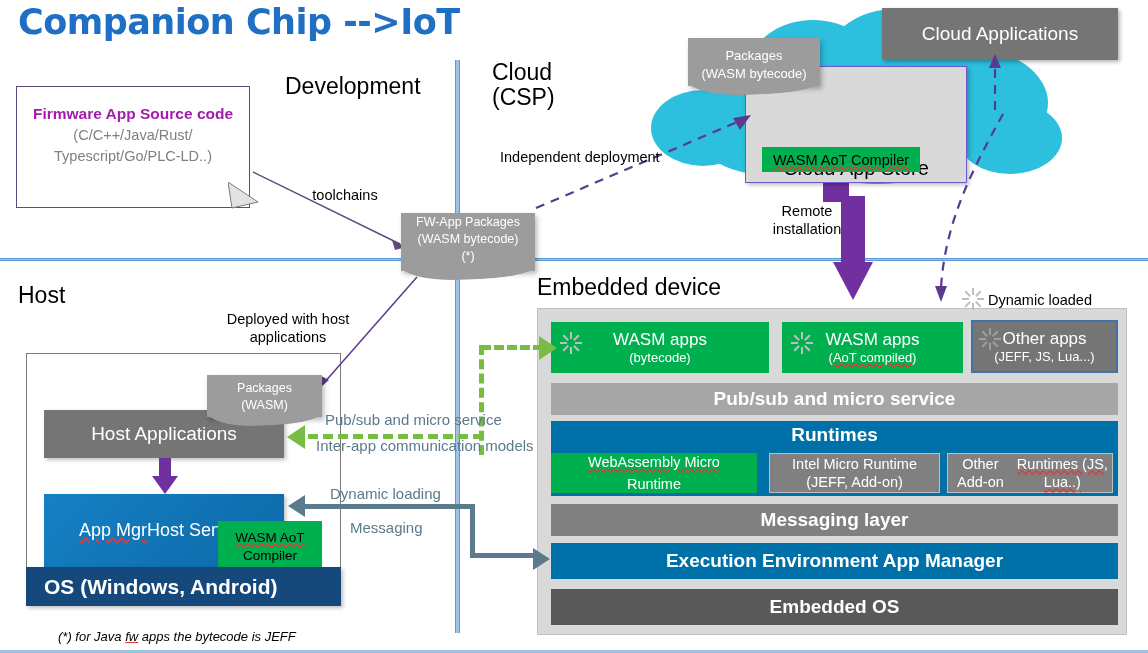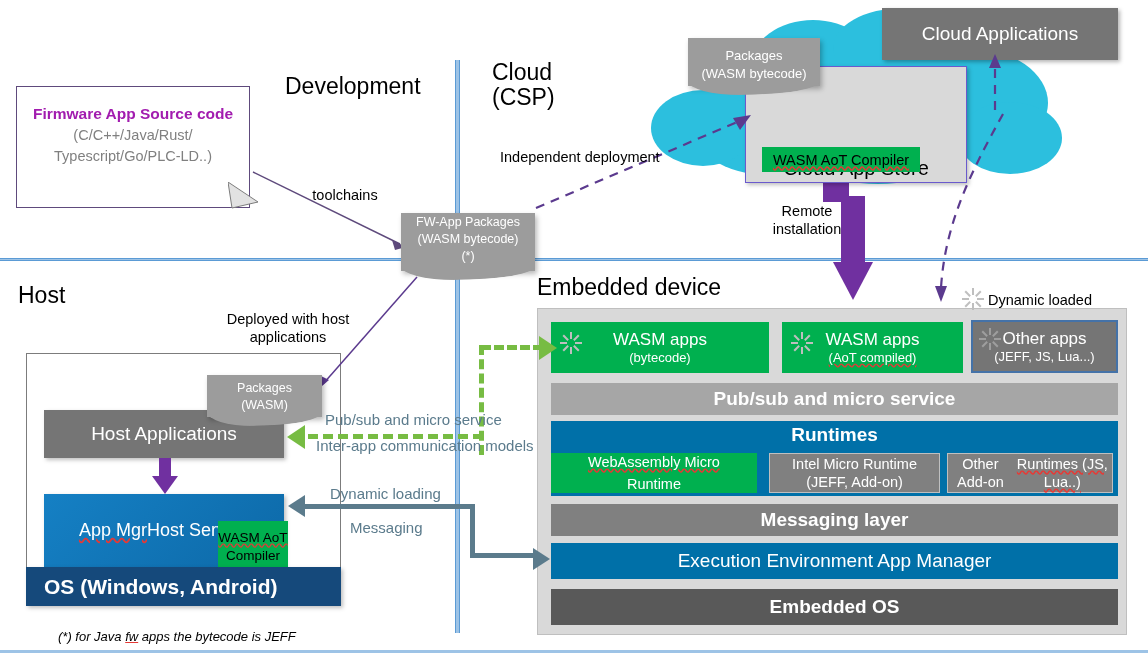--- a/index.html
+++ b/index.html
@@ -163,21 +163,21 @@
     font-size: 12.5px; padding-top: 5px;
   }
   #host-appmgr {
     left: 44px; top: 494px; width: 240px; height: 73px;
     background: linear-gradient(135deg, #1580C4 0%, #0D69A8 100%);
     font-size: 18px; line-height: 1.25;
     flex-direction: row;
     box-shadow: 2px 2px 4px rgba(0,0,0,0.25);
   }
   #host-aot {
-    left: 218px; top: 521px; width: 70px; height: 51px;
+    left: 218px; top: 521px; width: 104px; height: 51px;
     background: #00B04F; color: #000000; font-size: 13.5px;
     line-height: 1.3; flex-direction: column;
   }
   #host-os {
     left: 26px; top: 567px; width: 315px; height: 39px;
     background: #15497B; font-size: 21px; font-weight: bold;
     justify-content: flex-start; padding-left: 18px;
     box-shadow: 2px 2px 4px rgba(0,0,0,0.25);
   }
   #hostapp-down-arrow { left: 152px; top: 458px; width: 26px; height: 36px; }
@@ -244,20 +244,21 @@
   }
   .spinner.dark i { background: #9E9E9E; }
 
   .squiggle { text-decoration: underline; text-decoration-style: wavy; text-decoration-color: #E53935; }
 </style>
 </head>
 <body>
 
 <div id="canvas">
 
+  <div class="abs" id="title">Companion Chip --&gt;IoT</div>
 
   <div class="abs divider-h" style="left:0; top:258px; width:1148px;"></div>
   <div class="abs divider-v" style="left:455px; top:60px; width:5px; height:198px;"></div>
   <div class="abs divider-v" style="left:455px; top:258px; width:5px; height:375px;"></div>
   <div class="abs divider-h" style="left:535px; top:258px; width:613px;"></div>
   <div class="abs" style="left:0; top:650px; width:1148px; height:3px; background:#9DC3E6;"></div>
 
   <div class="abs section-heading" style="left:492px; top:60px;">Cloud
 (CSP)</div>
   <div class="abs section-heading" style="left:285px; top:74px;">Development</div>
@@ -417,21 +418,21 @@
     <div class="box" style="position:absolute; left:396px; top:32px; width:166px; height:40px; background:#808080; border:1px solid #BFBFBF; flex-direction:row; font-size:14.5px; line-height:1.25;">
       <div>Other Add-on</div>
       <div class="squiggle">Runtimes (JS, Lua..)</div>
     </div>
   </div>
 
   <div class="abs box" style="left:551px; top:504px; width:567px; height:32px; background:#808080; font-size:19px; font-weight:bold;">
     <span>Messaging layer</span>
   </div>
 
-  <div class="abs box" style="left:551px; top:543px; width:567px; height:36px; background:#0070A8; font-size:19px; font-weight:normal;">
+  <div class="abs box" style="left:551px; top:543px; width:567px; height:36px; background:#0070A8; font-size:19px; font-weight:bold;">
     <span>Execution Environment App Manager</span>
   </div>
 
   <div class="abs box" style="left:551px; top:589px; width:567px; height:36px; background:#595959; font-size:19px; font-weight:bold;">
     <span>Embedded OS</span>
   </div>
 
   <div class="abs" id="host-box"></div>
 
   <div class="abs plain-label" style="left:208px; top:310px; width:160px;">Deployed with host

